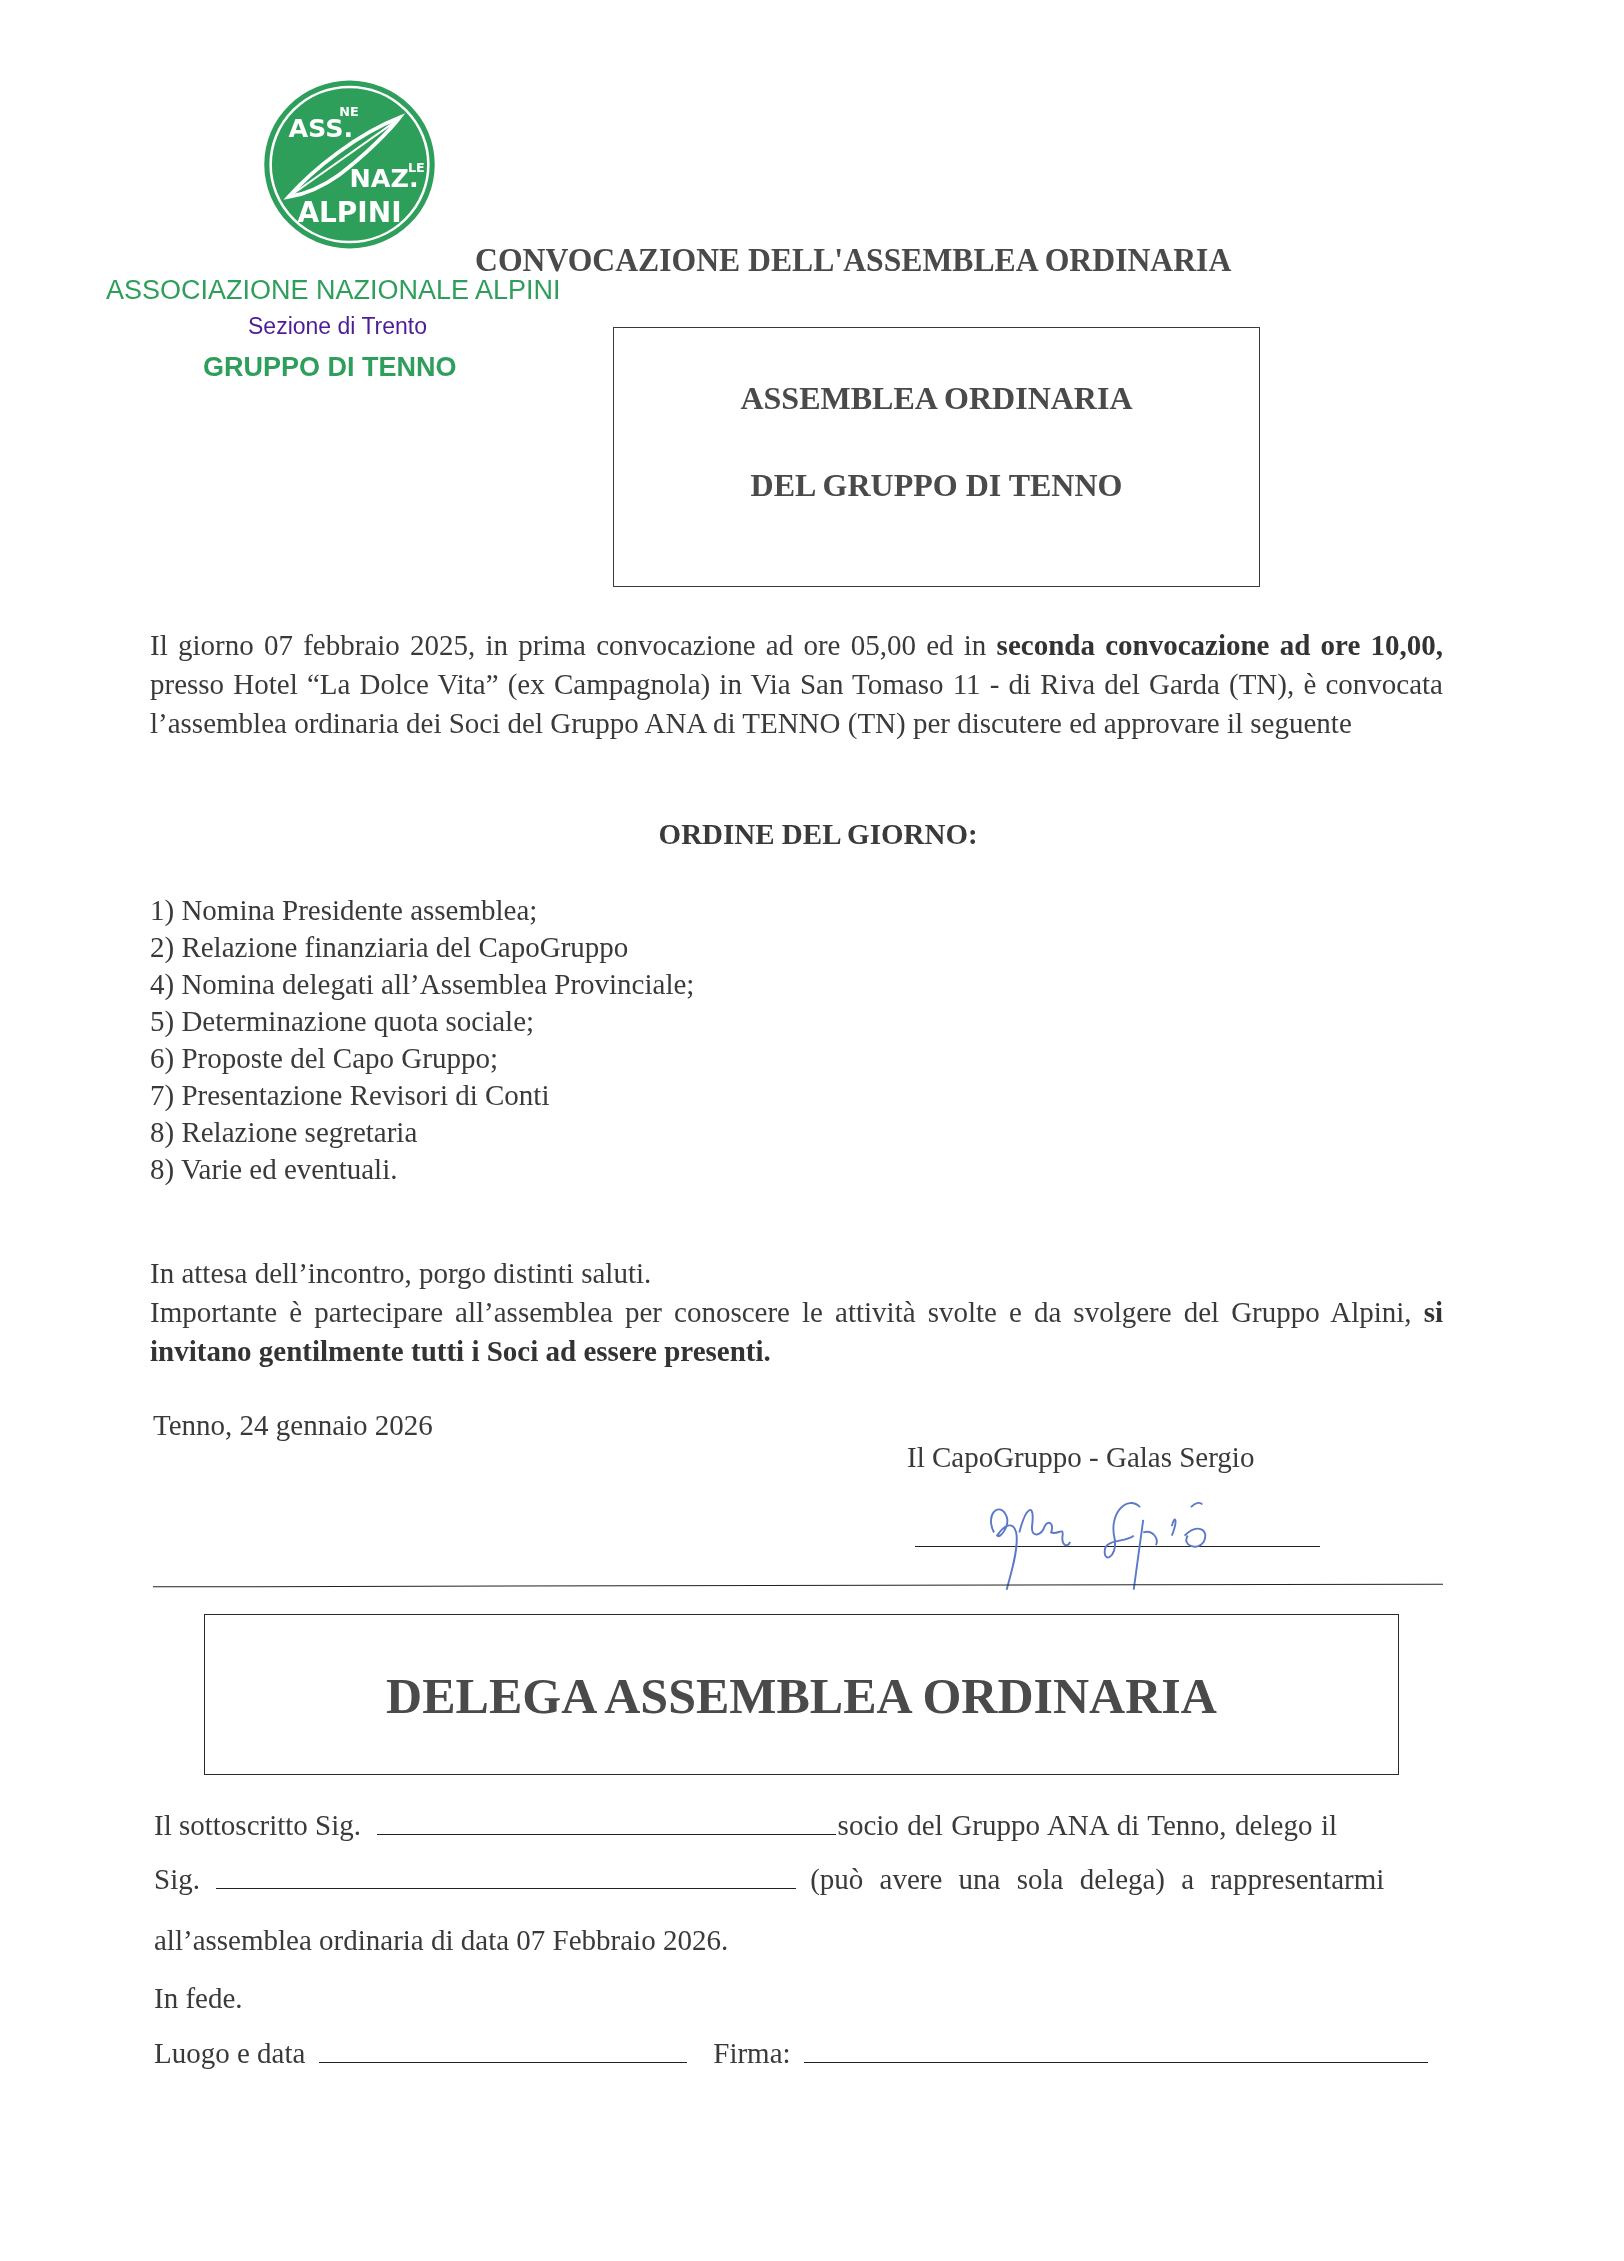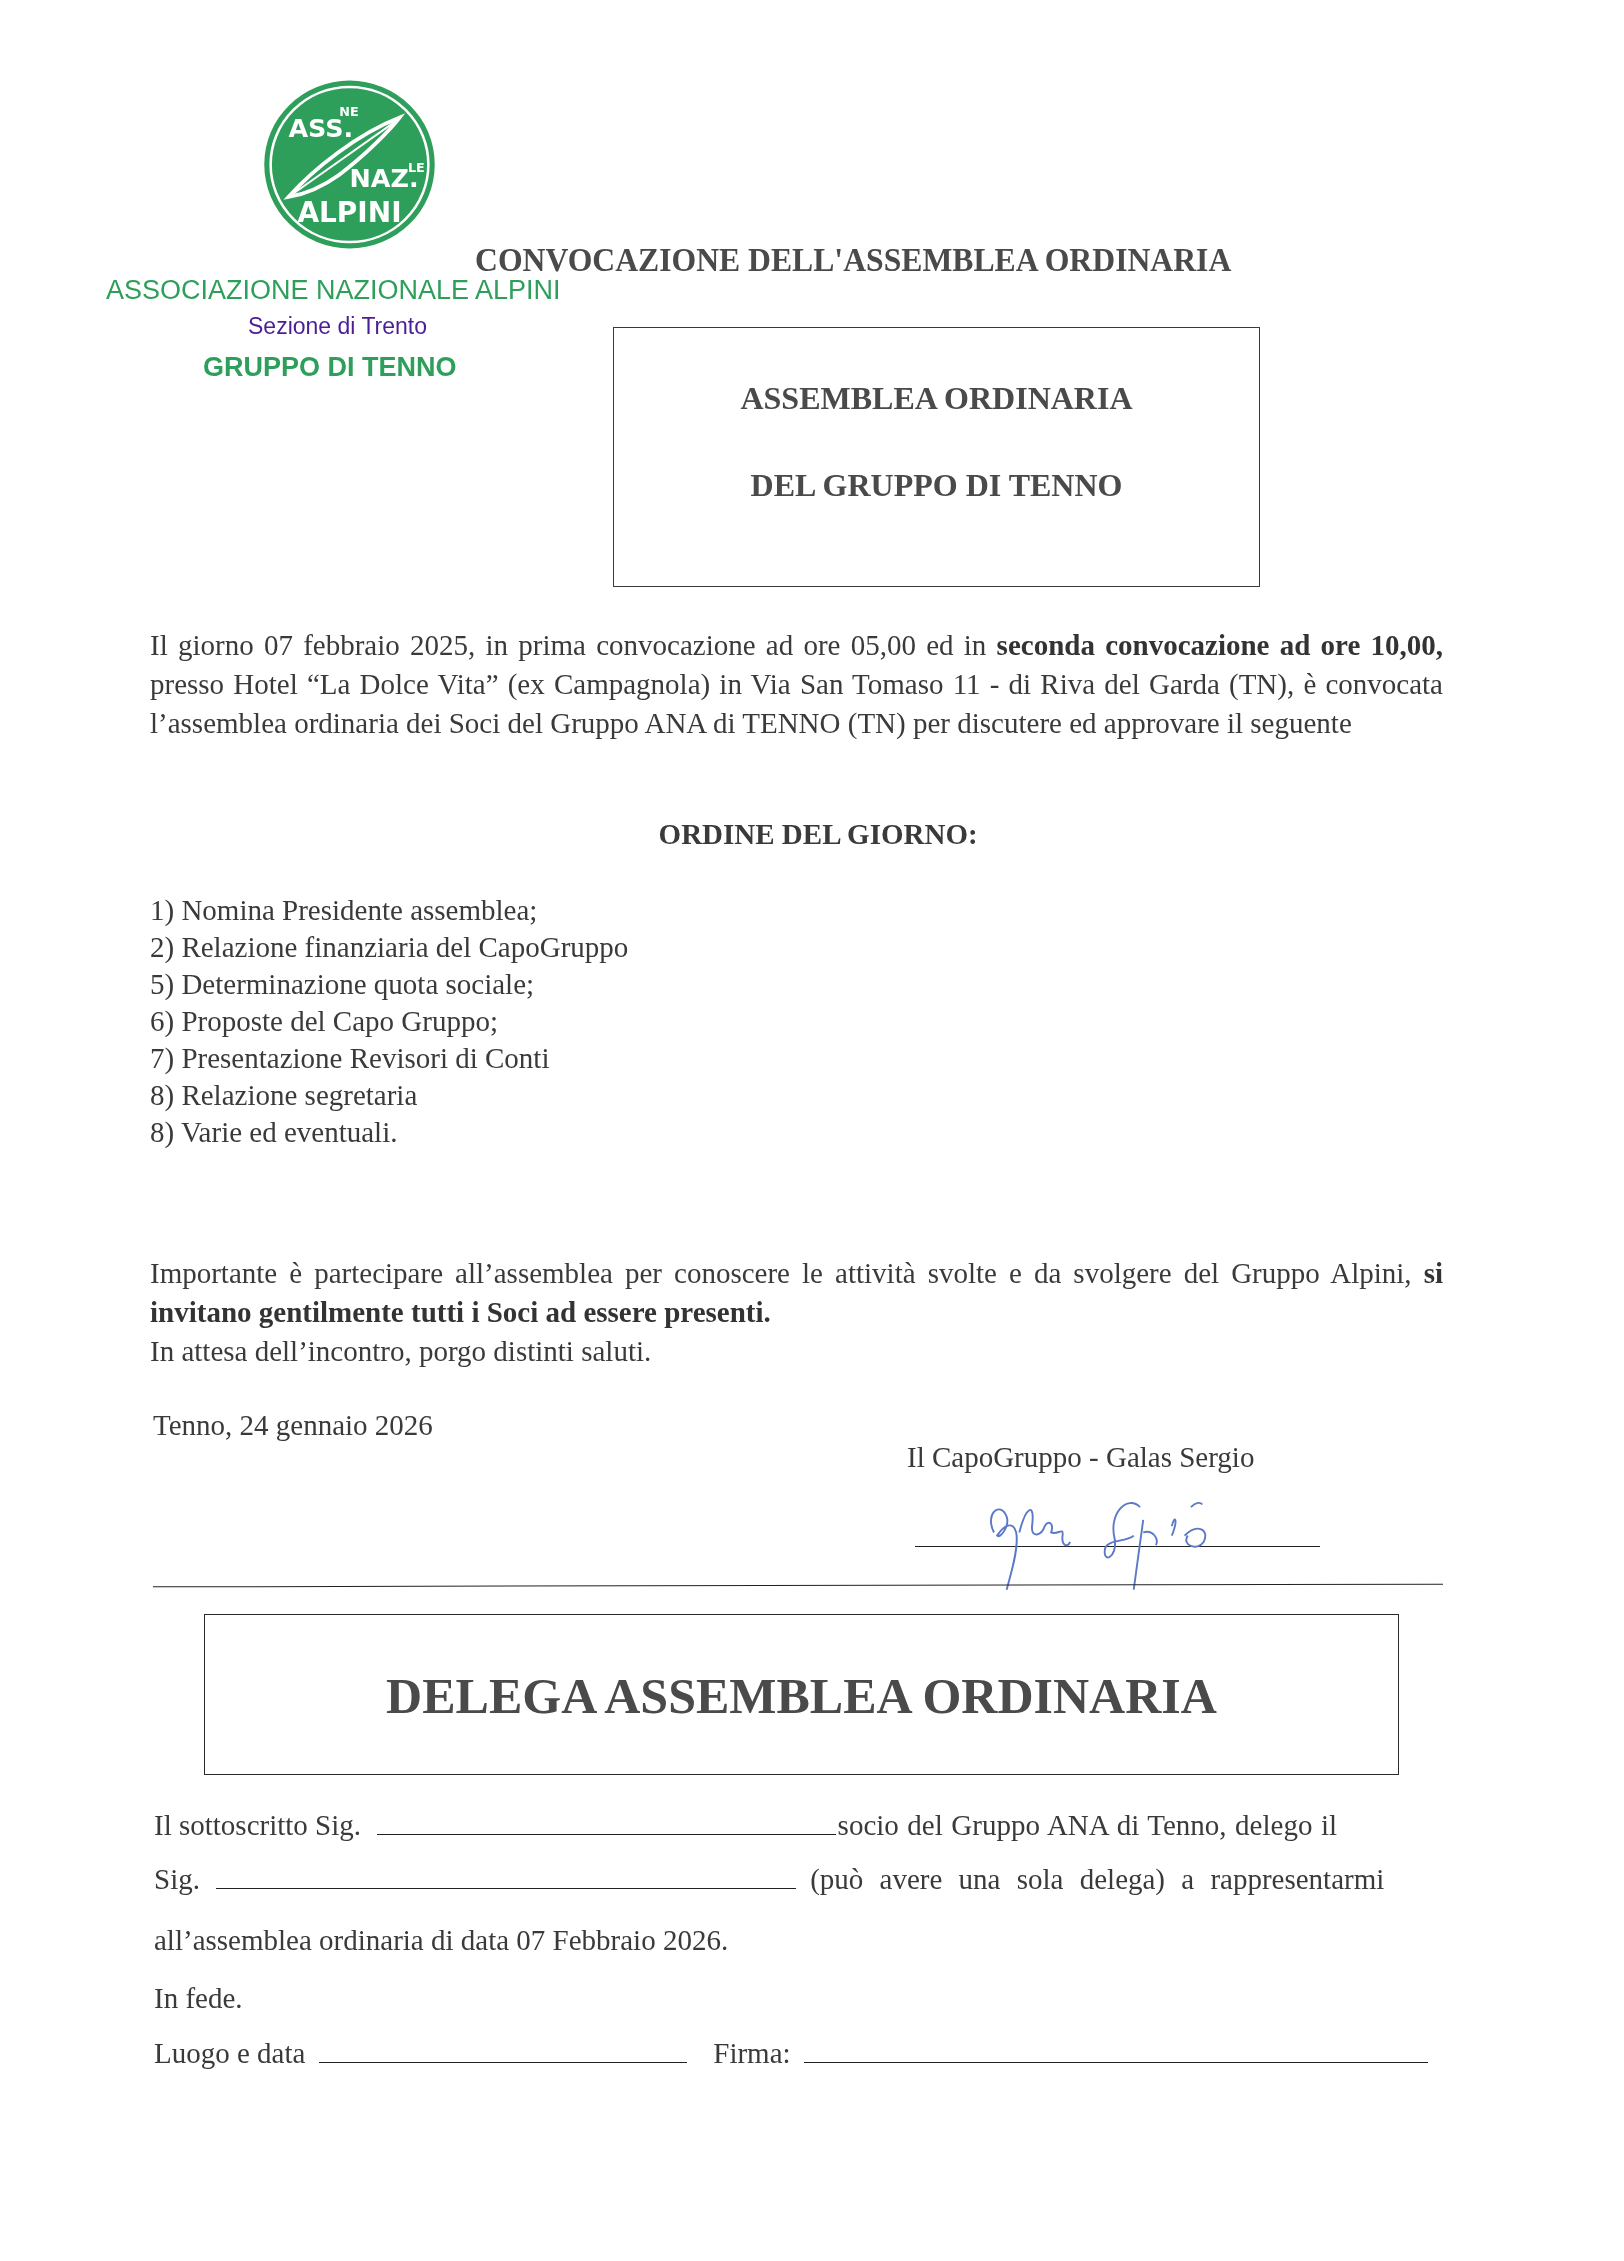--- a/index.html
+++ b/index.html
@@ -111,30 +111,31 @@
   <div class="line1">ASSEMBLEA ORDINARIA</div>
   <div class="line2">DEL GRUPPO DI TENNO</div>
 </div>
 
 <div class="abs body-text intro"><span>Il giorno 07 febbraio 2025, in prima convocazione ad ore 05,00 ed in </span><b>seconda convocazione ad ore 10,00,</b><span> presso Hotel “La Dolce Vita” (ex Campagnola) in Via San Tomaso 11 - di Riva del Garda (TN), è convocata l’assemblea ordinaria dei Soci del Gruppo ANA di TENNO (TN) per discutere ed approvare il seguente</span></div>
 
 <div class="abs agenda-title"><span>ORDINE DEL GIORNO:</span></div>
 <div class="abs agenda">
   <div>1) Nomina Presidente assemblea;</div>
   <div>2) Relazione finanziaria del CapoGruppo</div>
+  <div>4) Nomina delegati all’Assemblea Provinciale;</div>
   <div>5) Determinazione quota sociale;</div>
   <div>6) Proposte del Capo Gruppo;</div>
   <div>7) Presentazione Revisori di Conti</div>
   <div>8) Relazione segretaria</div>
   <div>8) Varie ed eventuali.</div>
 </div>
 
 <div class="abs body-text closing">
+  <div>In attesa dell’incontro, porgo distinti saluti.</div>
   <div><span>Importante è partecipare all’assemblea per conoscere le attività svolte e da svolgere del Gruppo Alpini, </span><b>si invitano gentilmente tutti i Soci ad essere presenti.</b></div>
-  <div>In attesa dell’incontro, porgo distinti saluti.</div>
 </div>
 
 <div class="abs place-date">Tenno, 24 gennaio 2026</div>
 <div class="abs signer">Il CapoGruppo - Galas Sergio</div>
 
 <div class="abs sig-line"></div>
 <div class="abs signature">
   <svg width="280" height="108" viewBox="0 0 440 170">
     <path d="M20 70 C 5 40, 30 20, 40 45 C 45 60, 30 80, 25 75 C 35 60, 50 50, 55 70 C 60 95, 45 140, 40 160 M 60 70 C 70 30, 85 20, 80 60 C 78 80, 95 75, 100 60 C 105 50, 115 55, 110 70 C 120 75, 130 60, 128 75 C 126 90, 135 95, 140 85" fill="none" stroke="#5b79c7" stroke-width="3"></path>
     <path d="M250 30 C 230 10, 200 40, 210 80 C 215 110, 190 120, 195 95 C 200 80, 230 85, 240 75 M 255 50 L 240 160 M 255 70 C 270 65, 280 80, 275 90 M 300 60 C 305 40, 310 50, 300 75 M 320 75 C 340 55, 360 65, 350 85 C 340 100, 315 90, 325 75" fill="none" stroke="#5b79c7" stroke-width="3"></path>

